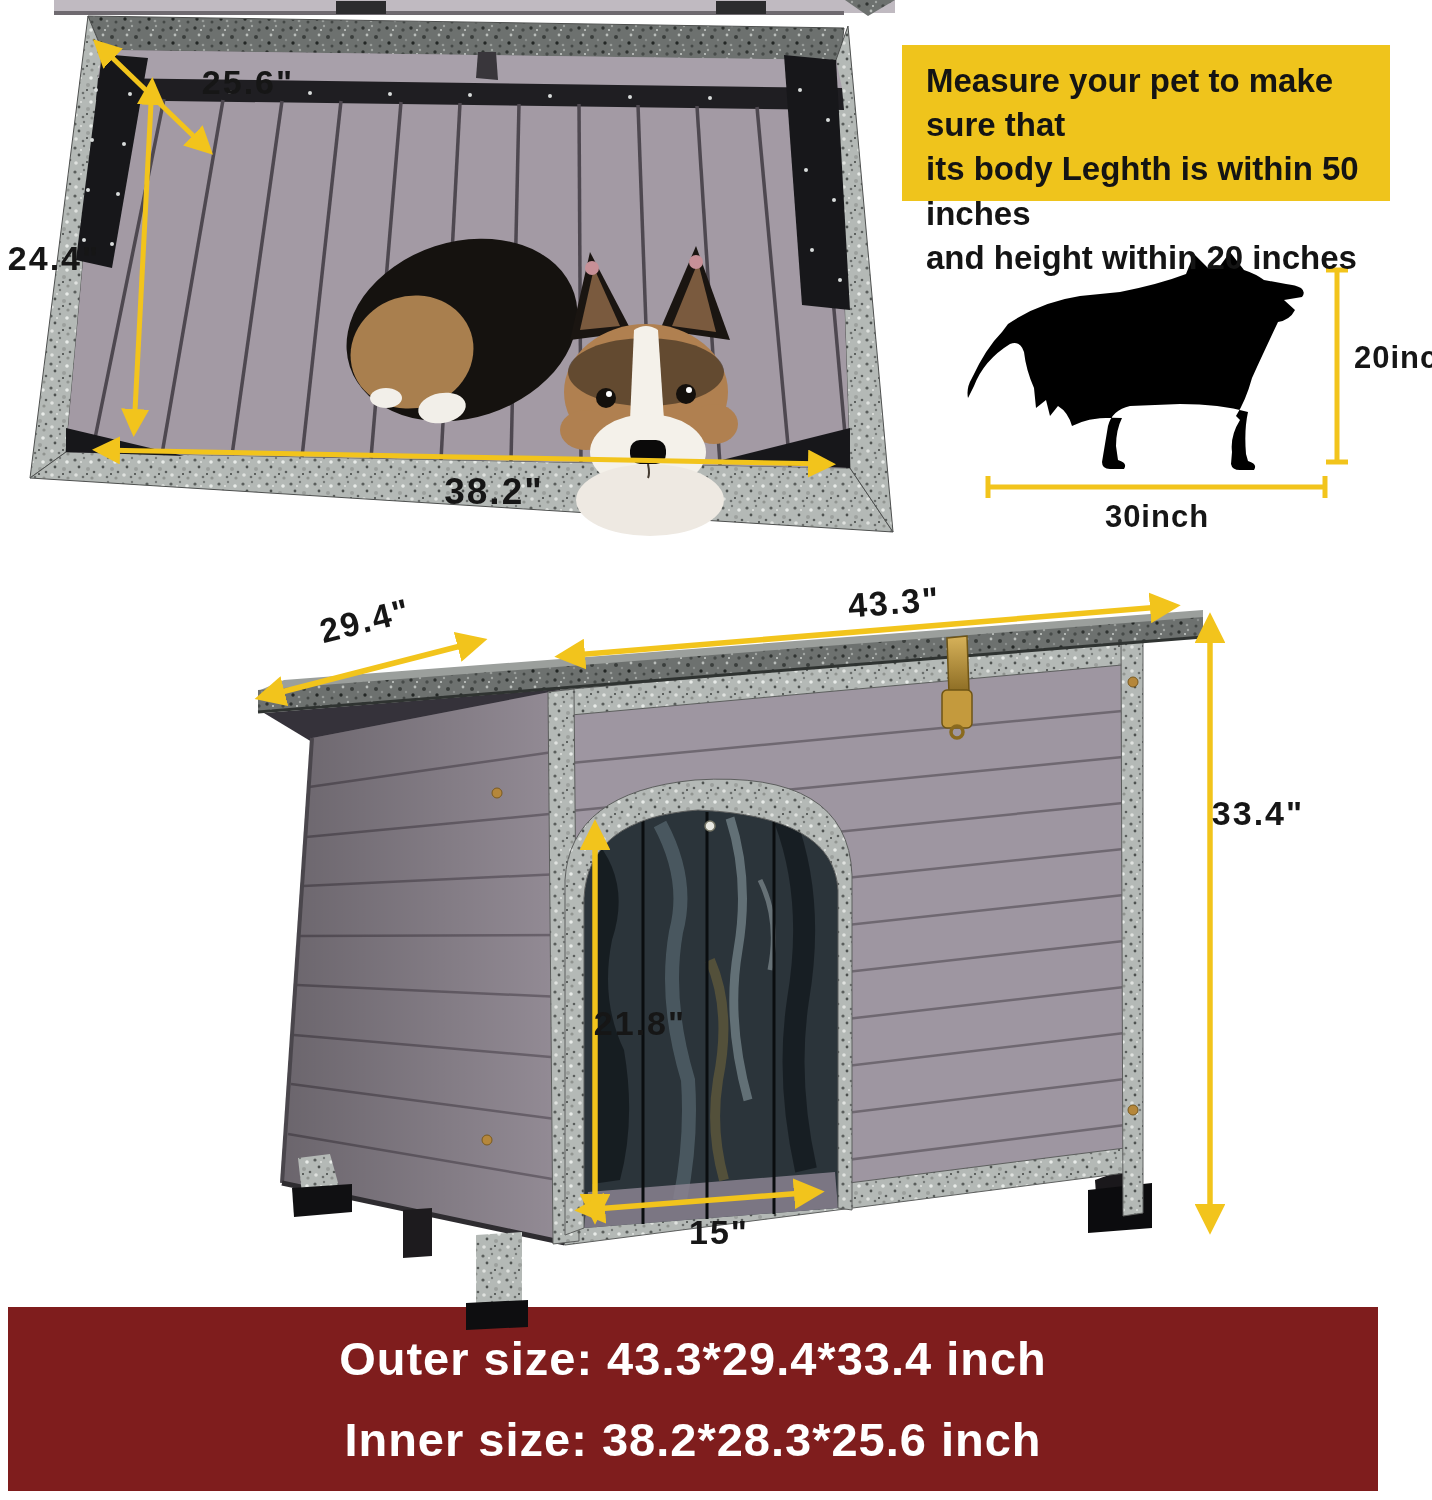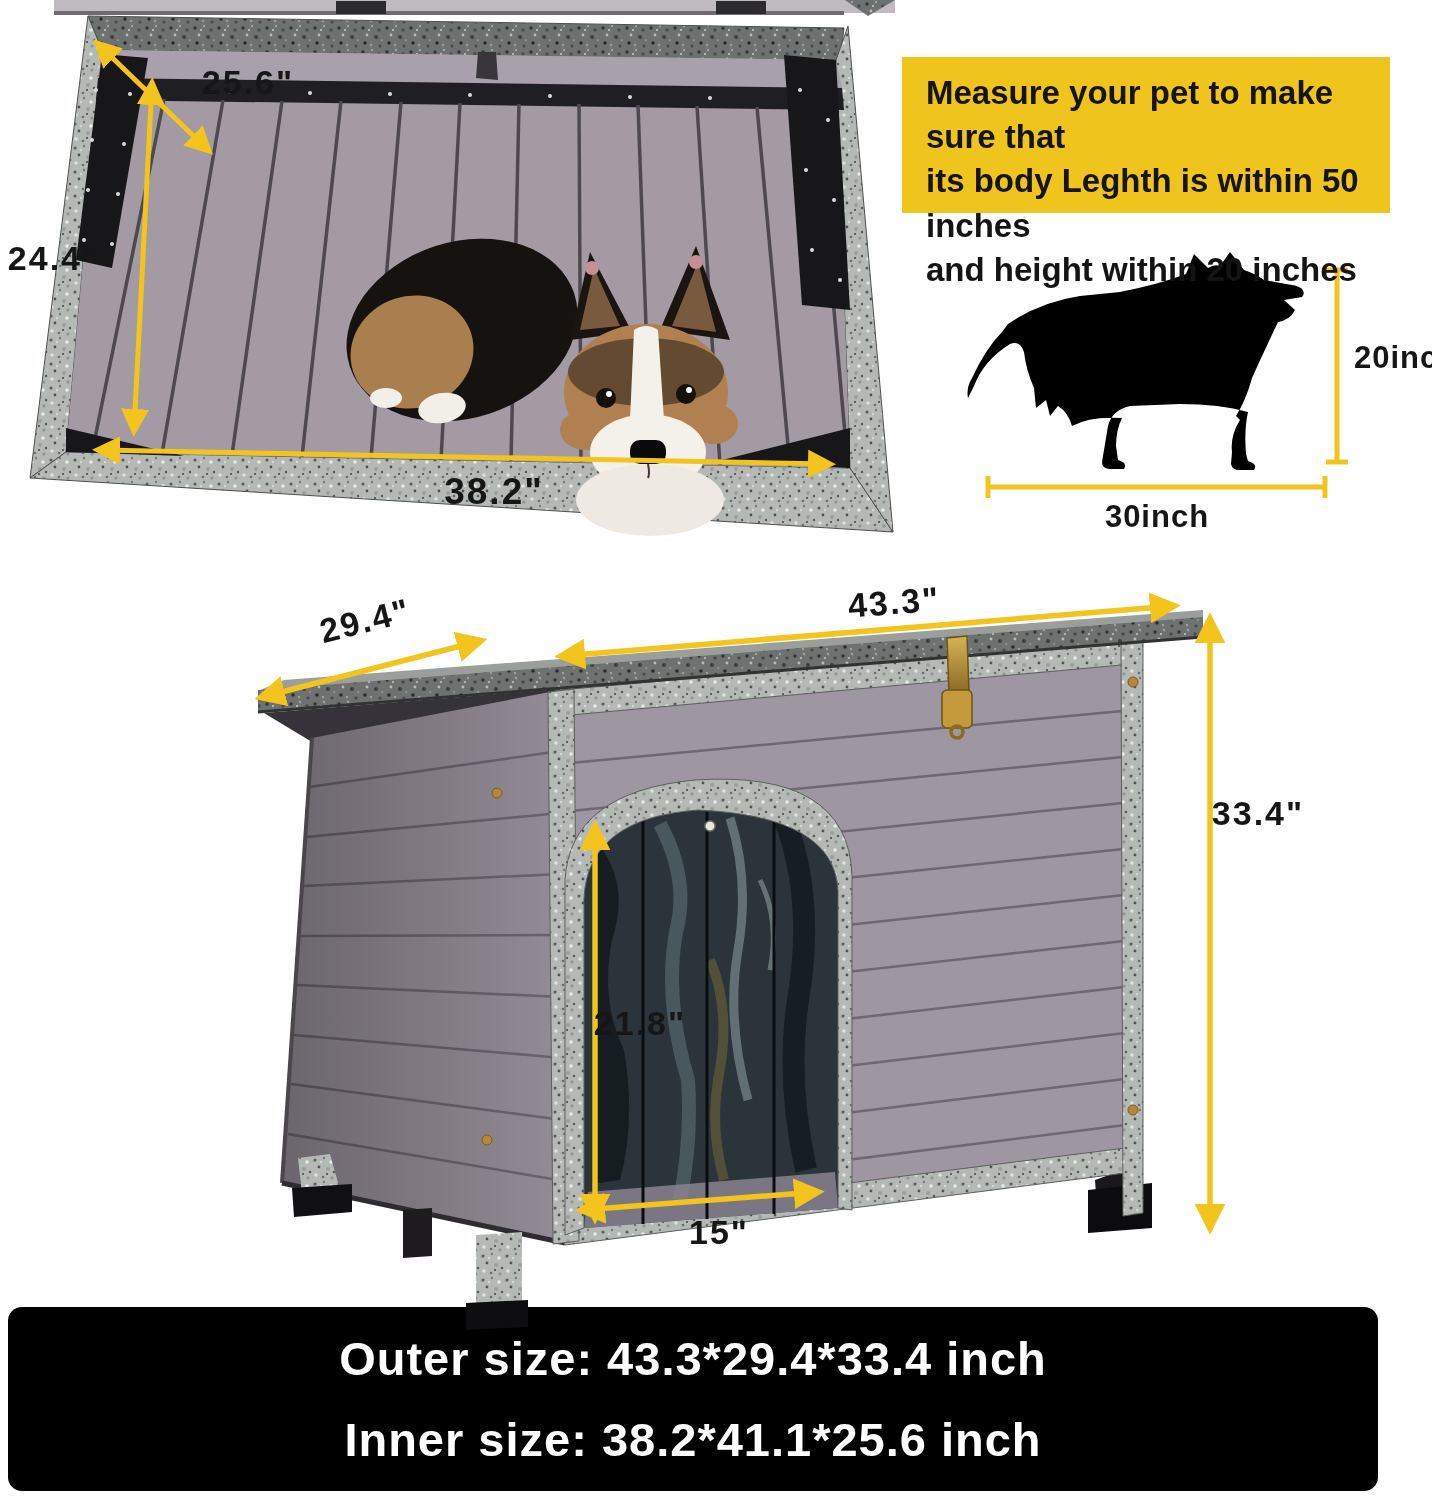--- a/index.html
+++ b/index.html
@@ -4,25 +4,25 @@
 <style>
   html,body{margin:0;padding:0;background:#ffffff;}
   .canvas{position:relative;width:1432px;height:1500px;background:#ffffff;overflow:hidden;
           font-family:"Liberation Sans",sans-serif;}
   .abs{position:absolute;}
   svg{overflow:visible;display:block;}
   svg text{font-family:"Liberation Sans",sans-serif;font-weight:bold;fill:#161616;}
   .dim-label{font-size:34px;letter-spacing:2px;}
   .dim-label-lg{font-size:37px;letter-spacing:2px;}
   .dog-label{font-size:31px;letter-spacing:1px;}
-  .info-box{left:902px;top:57px;width:488px;height:156px;background:#EFC41C;
+  .info-box{left:902px;top:45px;width:488px;height:156px;background:#EFC41C;
             box-sizing:border-box;padding:14px 10px 0 24px;z-index:3;}
   .info-box p{margin:0;font-size:33px;font-weight:bold;color:#141414;line-height:1.34;}
-  .size-banner{left:8px;top:1307px;width:1370px;height:184px;background:#000000;z-index:1;
-               display:flex;flex-direction:column;align-items:center;justify-content:center;gap:26px;border-radius:14px;}
+  .size-banner{left:8px;top:1307px;width:1370px;height:184px;background:#7f1d1d;z-index:1;
+               display:flex;flex-direction:column;align-items:center;justify-content:center;gap:26px;}
   .size-banner p{margin:0;color:#ffffff;font-weight:bold;font-size:47px;letter-spacing:1px;}
   .photo{z-index:2;}
 </style>
 </head>
 <body>
 
 <div class="canvas">
 
   <svg width="0" height="0" class="abs" aria-hidden="true">
     <defs>
@@ -314,16 +314,16 @@
     </g>
     <text class="dim-label" x="655" y="34" text-anchor="middle" transform="rotate(-4.5 655 34)">43.3"</text>
     <text class="dim-label" x="128" y="52" text-anchor="middle" transform="rotate(-14 128 52)">29.4"</text>
     <text class="dim-label" x="1018" y="245" text-anchor="middle">33.4"</text>
     <text class="dim-label" x="400" y="455" text-anchor="middle">21.8"</text>
     <text class="dim-label" x="479" y="664" text-anchor="middle">15"</text>
   </svg>
 
   <div class="abs size-banner">
     <p>Outer size: 43.3*29.4*33.4 inch</p>
-    <p>Inner size: 38.2*41.1*25.6 inch</p>
+    <p>Inner size: 38.2*28.3*25.6 inch</p>
   </div>
 
 </div>
 
 </body></html>

